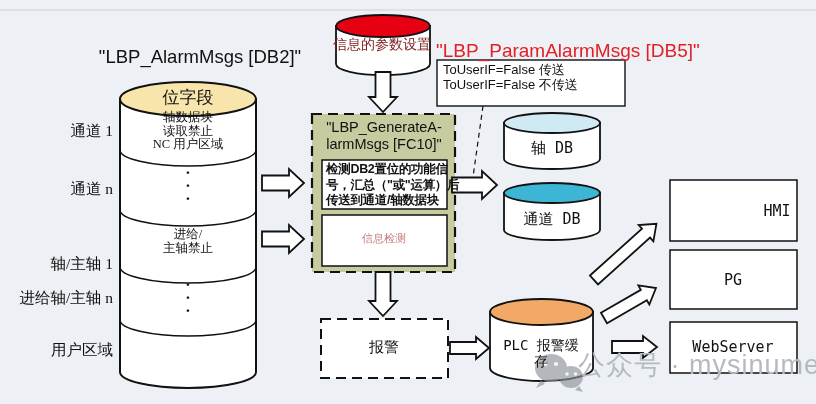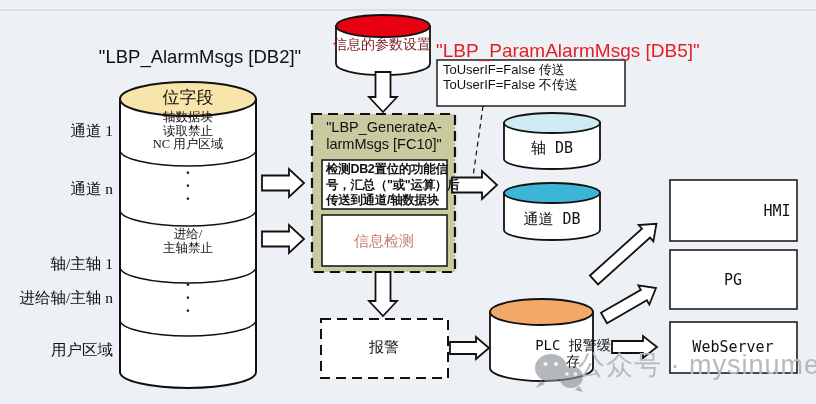--- a/index.html
+++ b/index.html
@@ -121,25 +121,25 @@
 
   <div class="t sans ctr" style="left:384px;top:119px;font-size:14.5px;line-height:16.5px;">
     <div>"LBP_GenerateA-</div>
     <div>larmMsgs [FC10]"</div>
   </div>
   <div class="t sans bold" style="left:326px;top:162px;font-size:12.5px;line-height:15.5px;letter-spacing:-0.3px;">
     <div>检测DB2置位的功能信</div>
     <div>号，汇总（"或"运算）后</div>
     <div>传送到通道/轴数据块</div>
   </div>
-  <div class="t serif ctr pink" style="left:384px;top:233px;font-size:15px;">信息检测</div>
+  <div class="t serif ctr pink" style="left:384px;top:233px;font-size:11px;font-family:Liberation Mono, monospace;">信息检测</div>
 
   <div class="t mono ctr" style="left:552px;top:140px;font-size:15px;">轴 DB</div>
   <div class="t mono ctr" style="left:552px;top:211px;font-size:15px;">通道 DB</div>
-  <div class="t mono ctr" style="left:541px;top:337px;font-size:14px;line-height:16px;margin-left:32px;">
+  <div class="t mono ctr" style="left:541px;top:337px;font-size:14px;line-height:16px;">
     <div>PLC 报警缓</div>
     <div>存</div>
   </div>
 
   <div class="t serif ctr" style="left:384px;top:339px;font-size:15px;">报警</div>
 
   <div class="t mono ctr" style="left:733px;top:203px;font-size:15px;margin-left:44px;">HMI</div>
   <div class="t mono ctr" style="left:733px;top:272px;font-size:15px;">PG</div>
   <div class="t mono ctr" style="left:733px;top:339px;font-size:15px;">WebServer</div>
 

